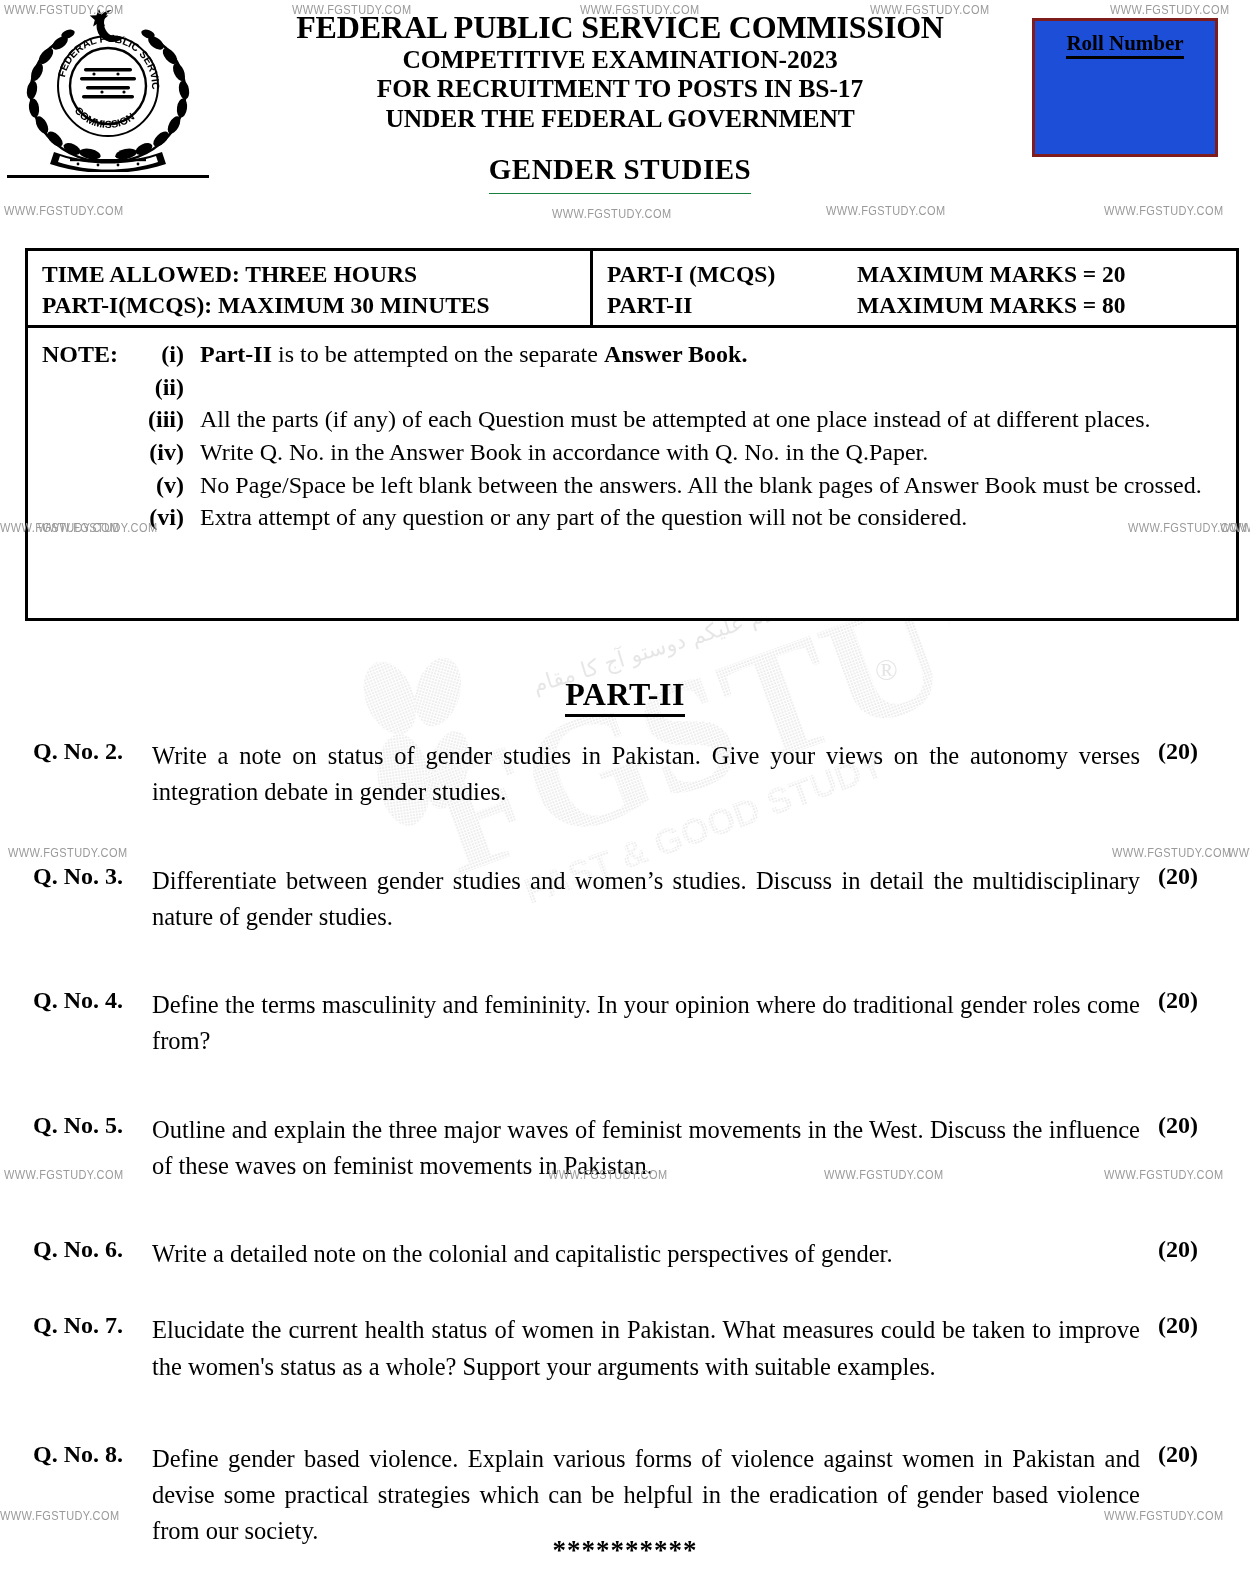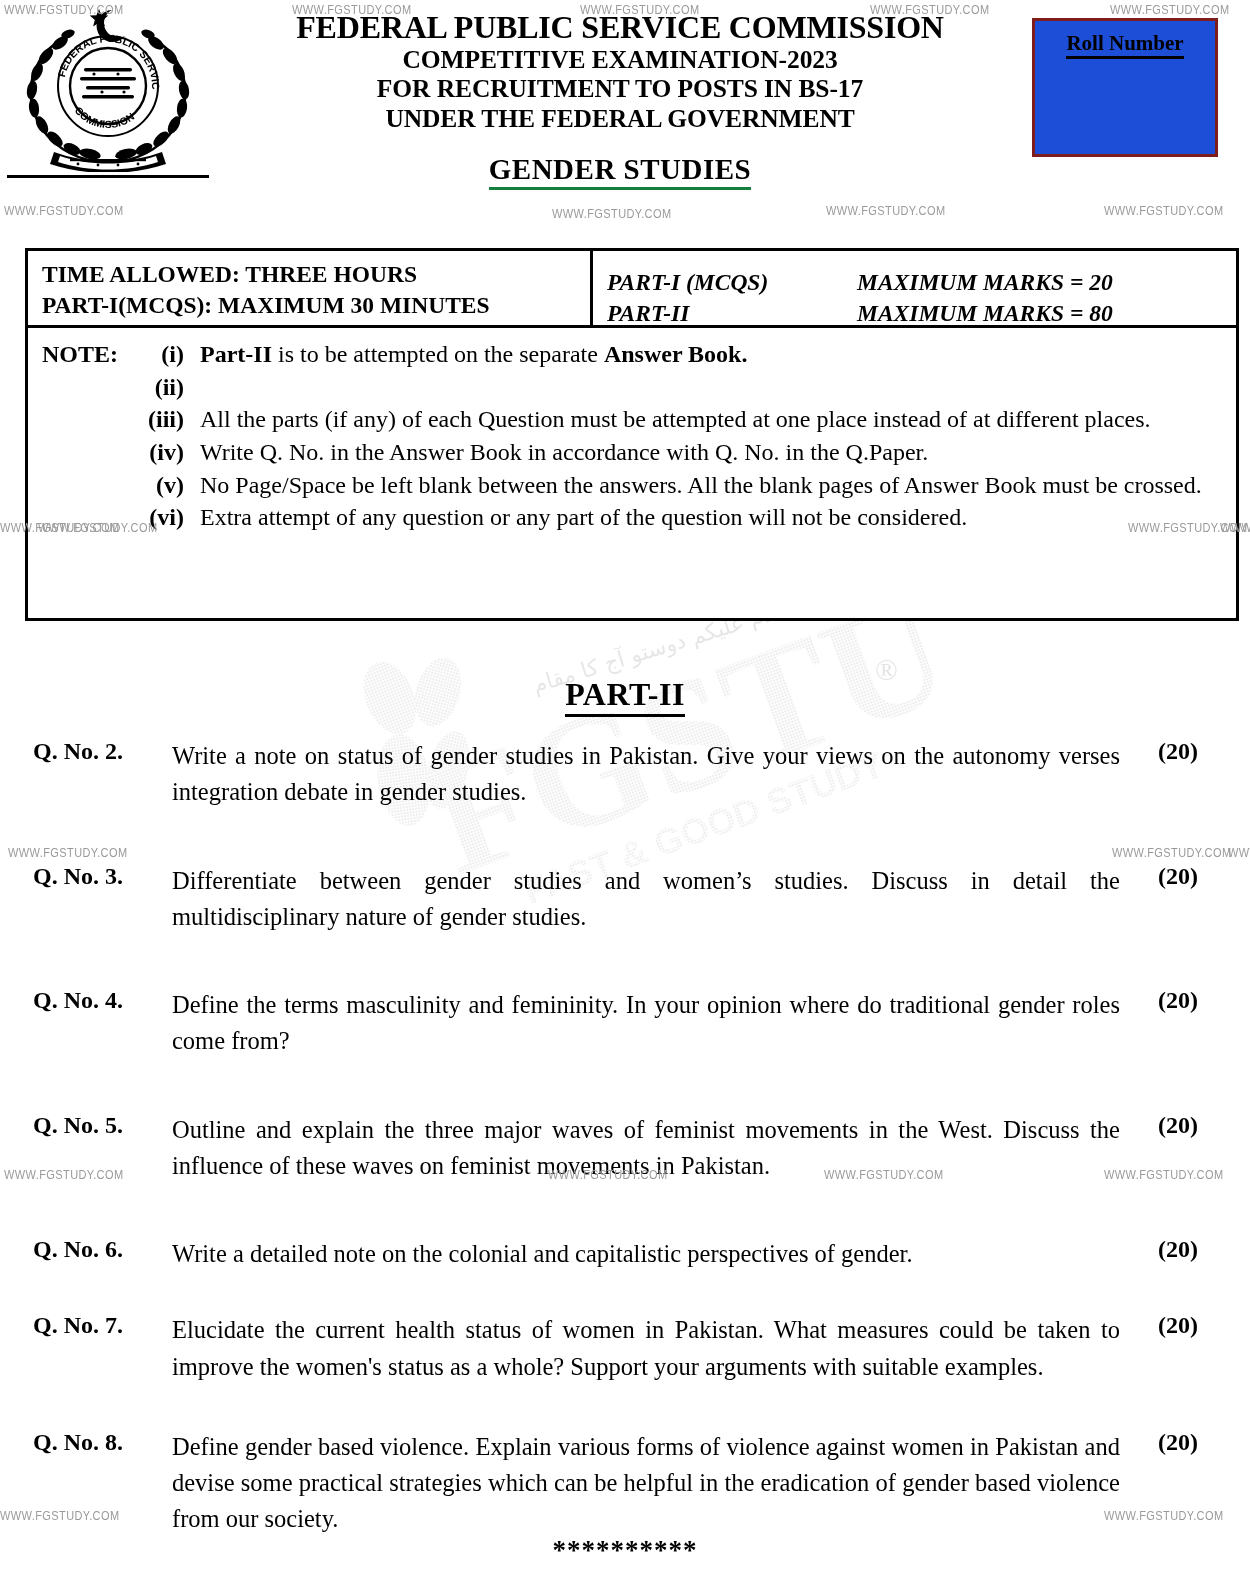--- a/index.html
+++ b/index.html
@@ -84,22 +84,22 @@
     font-weight: bold;
     line-height: 1.17;
     letter-spacing: -0.1px;
   }
   .subject {
     margin-top: 19px;
     font-size: 29px;
     font-weight: bold;
     letter-spacing: 0.5px;
     display: inline-block;
-    border-bottom: 3px solid #15803d;
-    padding-bottom: 1px;
+    border-bottom: 1px solid #15803d;
+    padding-bottom: 7px;
   }
   .roll-box {
     position: absolute;
     left: 1032px;
     top: 18px;
     width: 180px;
     height: 133px;
     border: 3px solid #7f1d1d;
     z-index: 2;
     background: #1d4ed8;
@@ -131,23 +131,22 @@
     height: 74px;
   }
   .cell-left {
     width: 565px;
     border-right: 3px solid #000;
     padding: 8px 0 0 14px;
     box-sizing: border-box;
   }
   .cell-right {
     flex: 1;
-    padding: 16px 0 0 14px;
+    padding: 8px 0 0 14px;
     box-sizing: border-box;
-    font-style: italic;
   }
   .time-line {
     font-size: 23.5px;
     font-weight: bold;
     line-height: 1.33;
     white-space: nowrap;
   }
   .pr-line {
     display: flex;
     font-size: 23.5px;
@@ -210,21 +209,20 @@
   .questions {
     position: absolute;
     left: 0;
     top: 738px;
     width: 1250px;
     z-index: 2;
   }
   .q-row {
     display: flex;
     align-items: flex-start;
-    gap: 20px;
   }
   .q-no {
     flex: 0 0 152px;
     padding-left: 33px;
     box-sizing: border-box;
     font-size: 24px;
     font-weight: bold;
     white-space: nowrap;
   }
   .q-text {
@@ -468,21 +466,21 @@
       <div class="q-row" style="margin-top: 52px;">
         <div class="q-no">Q. No. 6.</div>
         <div class="q-text">Write a detailed note on the colonial and capitalistic perspectives of gender.</div>
         <div class="q-marks">(20)</div>
       </div>
       <div class="q-row" style="margin-top: 40px;">
         <div class="q-no">Q. No. 7.</div>
         <div class="q-text">Elucidate the current health status of women in Pakistan. What measures could be taken to improve the women's status as a whole? Support your arguments with suitable examples.</div>
         <div class="q-marks">(20)</div>
       </div>
-      <div class="q-row" style="margin-top: 44px;">
+      <div class="q-row" style="margin-top: 56px;">
         <div class="q-no">Q. No. 8.</div>
         <div class="q-text">Define gender based violence. Explain various forms of violence against women in Pakistan and devise some practical strategies which can be helpful in the eradication of gender based violence from our society.</div>
         <div class="q-marks">(20)</div>
       </div>
     </div>
 
   <div class="end-stars">**********</div>
 
 </div>
 

